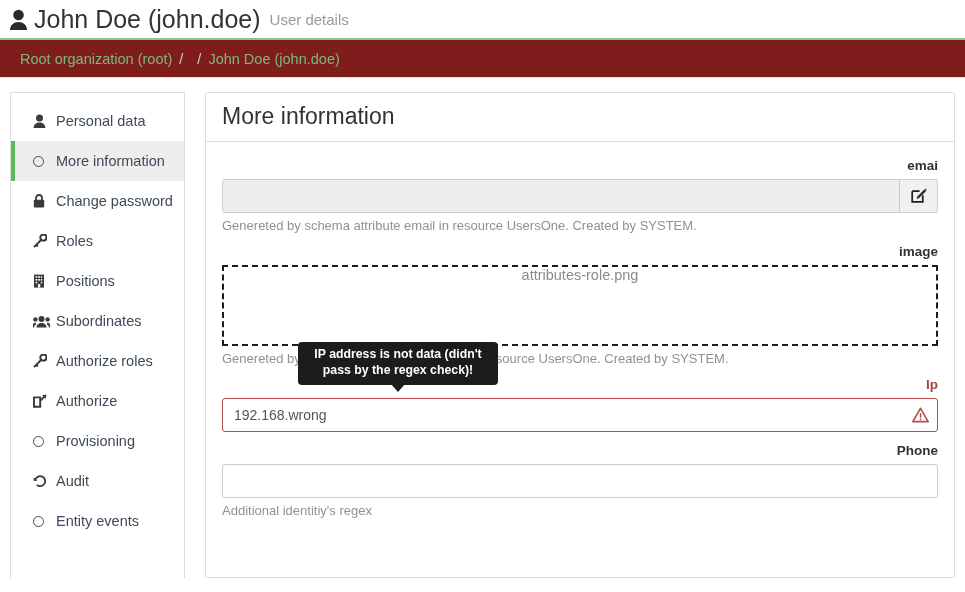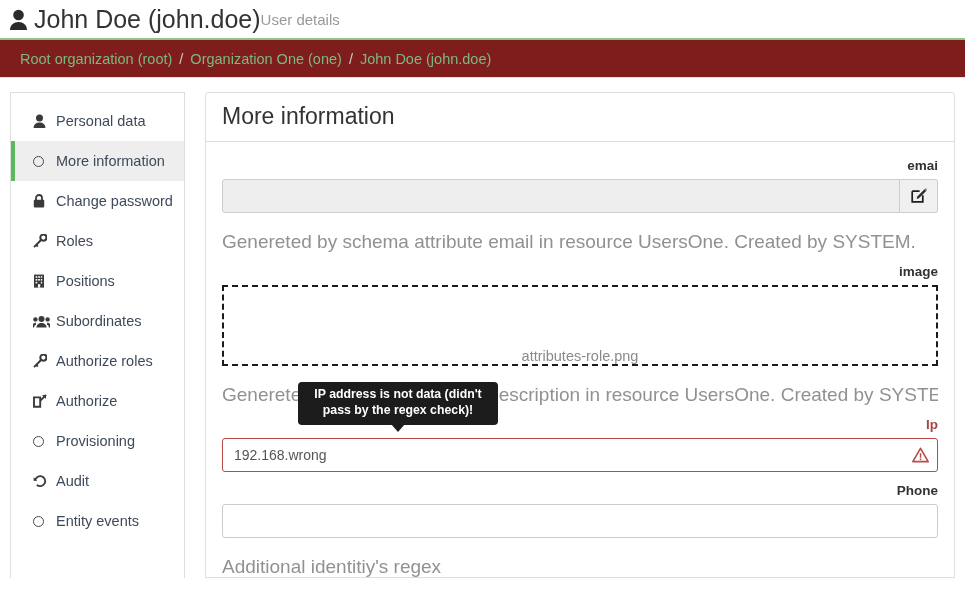--- a/index.html
+++ b/index.html
@@ -33,20 +33,21 @@
   .page-title {
     font-size: 25px;
     font-weight: 400;
     color: #333333;
     letter-spacing: 0;
     white-space: nowrap;
   }
   .page-subtitle {
     font-size: 15px;
     color: #999999;
+    margin-left: 9px;
     white-space: nowrap;
   }
 
   
   .breadcrumb-bar {
     height: 38px;
     background: #7f1d1d;
     border-bottom: 1px solid #e3e3e3;
     display: flex;
     align-items: center;
@@ -144,23 +145,23 @@
   .ctl-label {
     display: block;
     font-size: 13.5px;
     font-weight: bold;
     color: #333333;
     margin-bottom: 6px;
     text-align: right;
   }
   .ctl-label.error { color: #a94442; padding-left: 48px; }
   .help-text {
-    font-size: 19px;
+    font-size: 13px;
     color: #919191;
-    margin-top: 18px;
+    margin-top: 5px;
     white-space: nowrap;
     overflow: hidden;
   }
 
   .input-row { display: flex; align-items: stretch; }
   .txt {
     flex: 1;
     height: 34px;
     border: 1px solid #cccccc;
     border-radius: 3px;
@@ -205,21 +206,21 @@
     height: 34px;
     display: flex; align-items: center;
     pointer-events: none;
   }
 
   
   .dropzone {
     border: 2px dashed #1b1b1b;
     height: 81px;
     display: flex;
-    align-items: flex-end;
+    align-items: flex-start;
     justify-content: center;
     font-size: 14.5px;
     color: #8a8a8a;
     background: #ffffff;
   }
 
   
   .tip-holder { position: relative; height: 0; }
   .tooltip {
     position: absolute;
@@ -257,21 +258,20 @@
       <path d="M1 21c0-5 3.8-8 8.5-8s8.5 3 8.5 8z" fill="#2b2b2b"></path>
     </svg>
   </span>
   <span class="page-title">John Doe (john.doe)</span>
   <span class="page-subtitle">User details</span>
 </div>
 
 <div class="breadcrumb-bar">
   <a class="crumb" href="#">Root organization (root)</a>
   <span class="crumb-sep">/</span>
-  <a class="crumb" href="#">Organization One (one)</a>
   <span class="crumb-sep">/</span>
   <a class="crumb" href="#">John Doe (john.doe)</a>
 </div>
 
 <div class="layout">
 
   <nav class="sidebar">
 
     <div class="nav-item">
       <span class="nav-ico">

